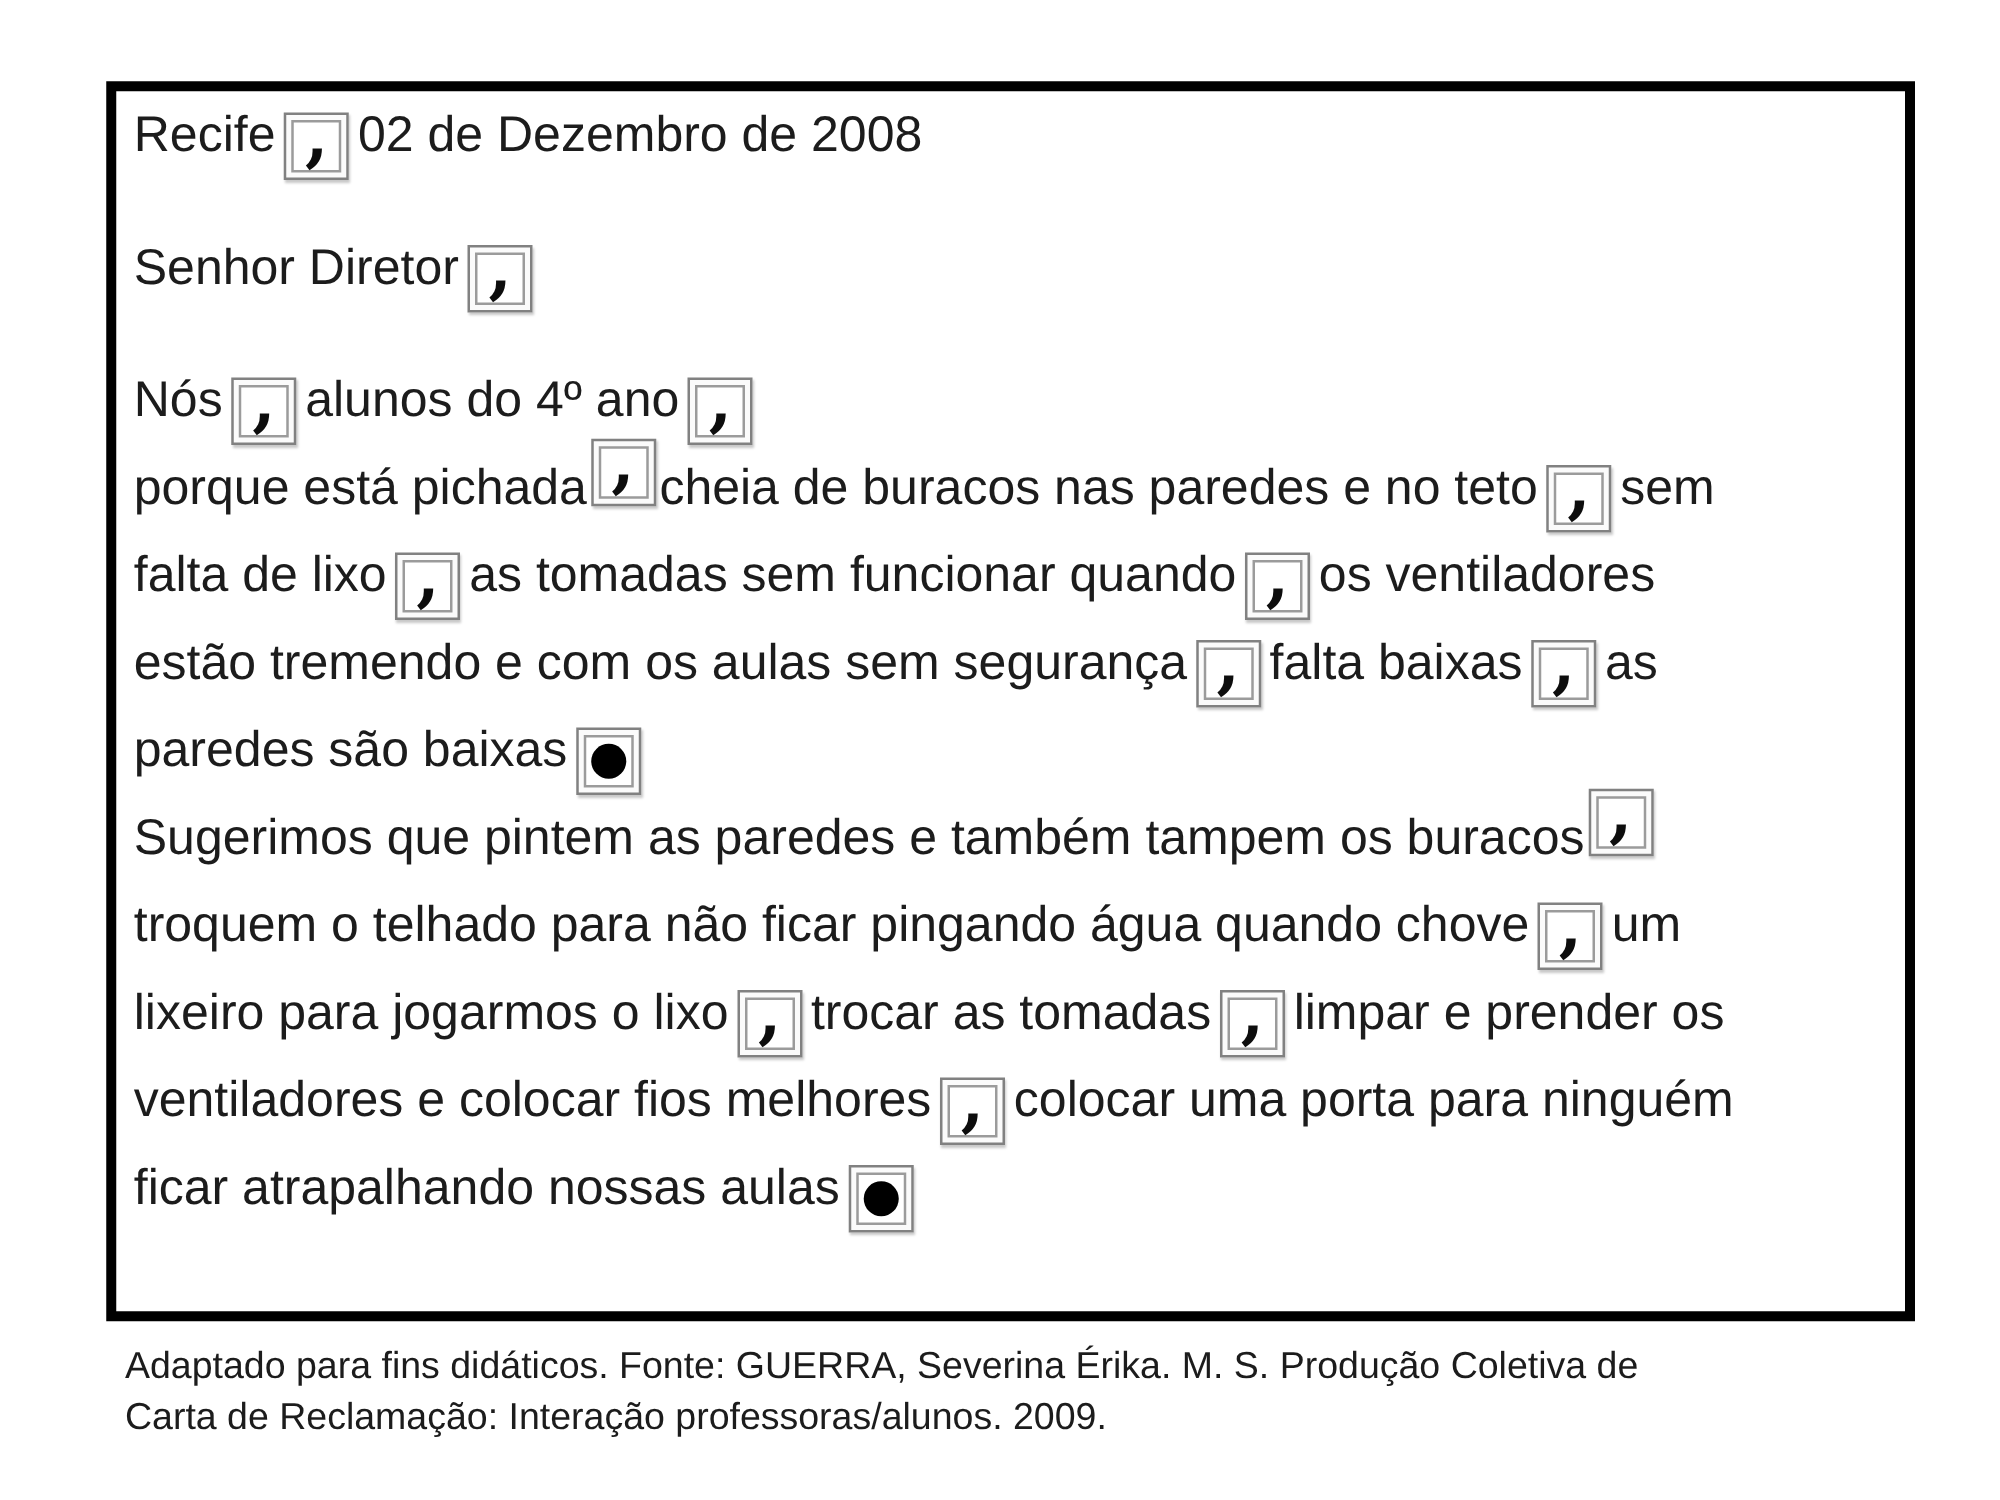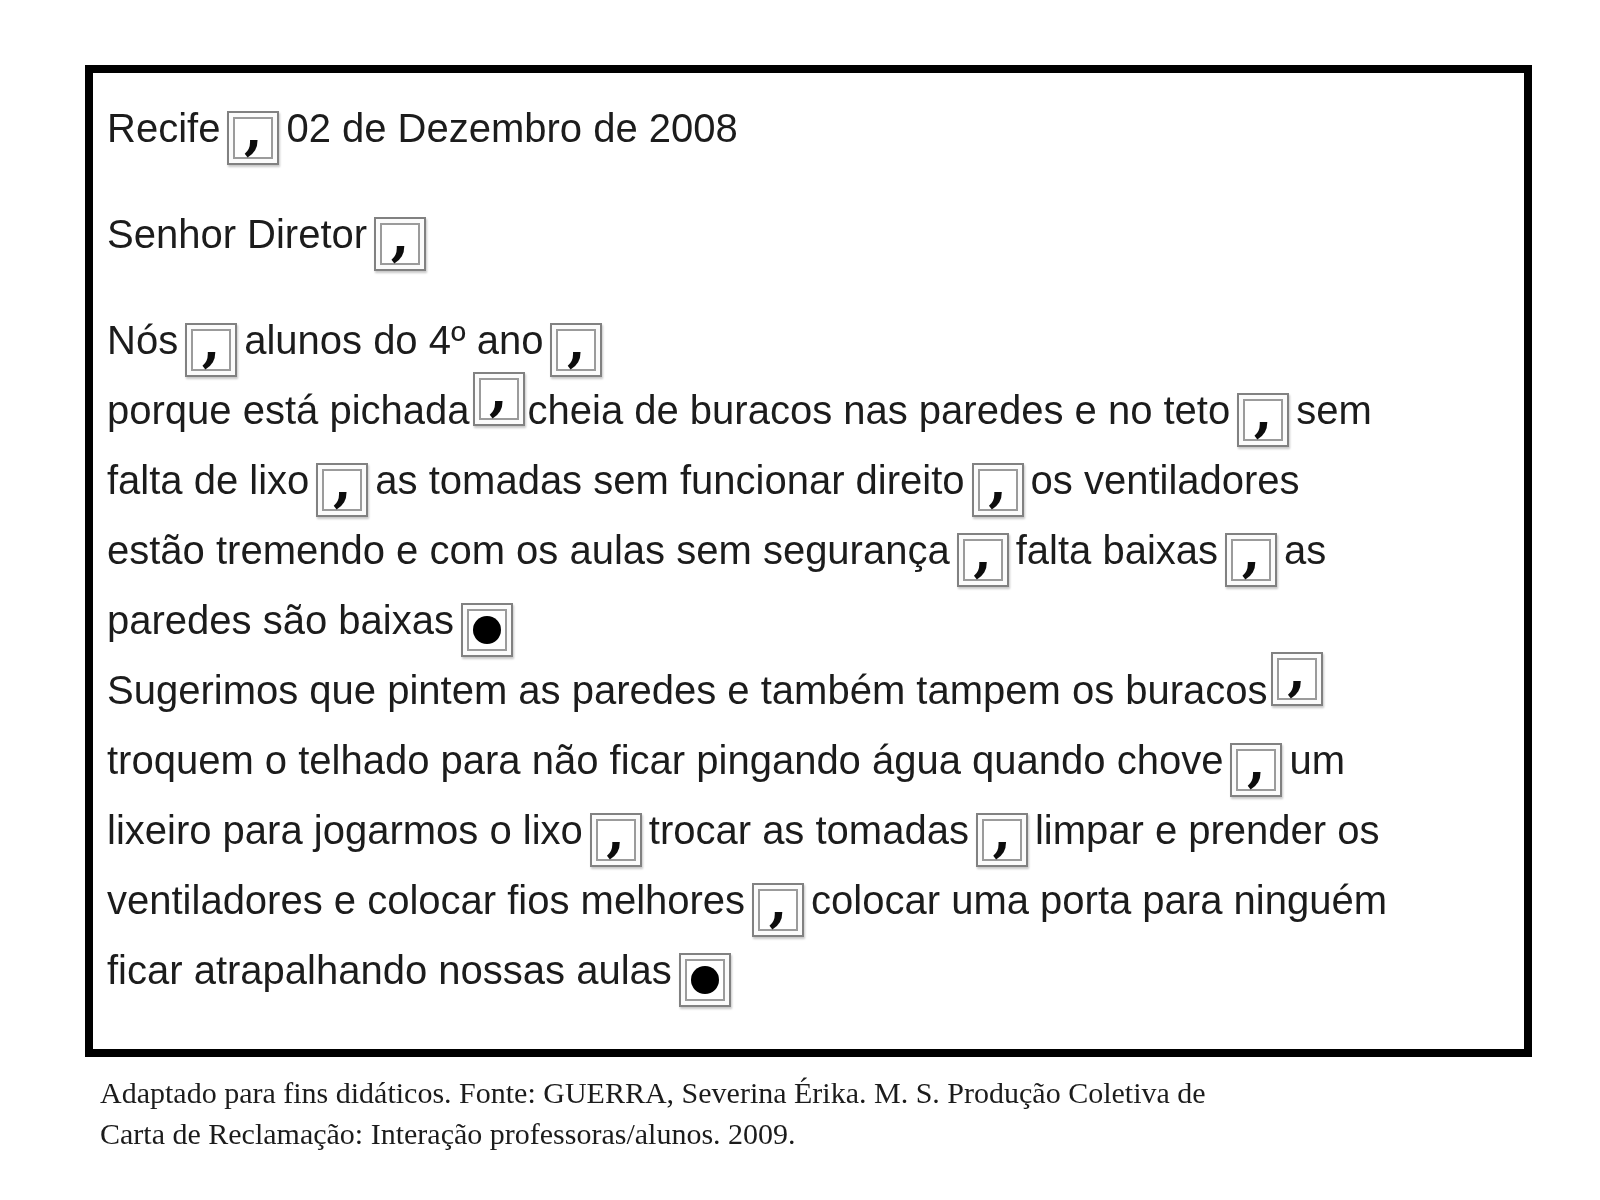--- a/index.html
+++ b/index.html
@@ -12,21 +12,21 @@
   .page { position: relative; width: 1600px; height: 1200px; background: #fff; }
 
   .letter-frame {
     position: absolute;
     left: 85px;
     top: 65px;
     width: 1447px;
     height: 992px;
     border: 8px solid #000;
     background: #fff;
-    padding: 20px 14px 0 14px;
+    padding: 0 14px 0 14px;
   }
 
   .line {
     font-size: 40px;
     line-height: 70px;
     white-space: nowrap;
     letter-spacing: 0;
     color: #1c1c1c;
   }
   .line.gap-before { margin-top: 36px; }
@@ -72,21 +72,20 @@
     display: block;
   }
 
   .citation {
     position: absolute;
     left: 100px;
     top: 1072px;
     font-size: 30px;
     line-height: 41px;
     color: #1c1c1c;
-    font-family: Liberation Serif, serif;
   }
 </style>
 </head>
 <body>
 
 <div class="page">
 
   <div class="letter-frame">
     <div id="letter-lines">
         <div class="line"><span>Recife</span><span class="punct-box">
@@ -114,21 +113,21 @@
             </span>
           </span><span>cheia de buracos nas paredes e no teto</span><span class="punct-box">
             <span class="punct-inner">
               <span class="glyph-comma">,</span>
             </span>
           </span><span>sem</span></div>
         <div class="line"><span>falta de lixo</span><span class="punct-box">
             <span class="punct-inner">
               <span class="glyph-comma">,</span>
             </span>
-          </span><span>as tomadas sem funcionar direito</span><span class="punct-box">
+          </span><span>as tomadas sem funcionar quando</span><span class="punct-box">
             <span class="punct-inner">
               <span class="glyph-comma">,</span>
             </span>
           </span><span>os ventiladores</span></div>
         <div class="line"><span>estão tremendo e com os aulas sem segurança</span><span class="punct-box">
             <span class="punct-inner">
               <span class="glyph-comma">,</span>
             </span>
           </span><span>falta baixas</span><span class="punct-box">
             <span class="punct-inner">

